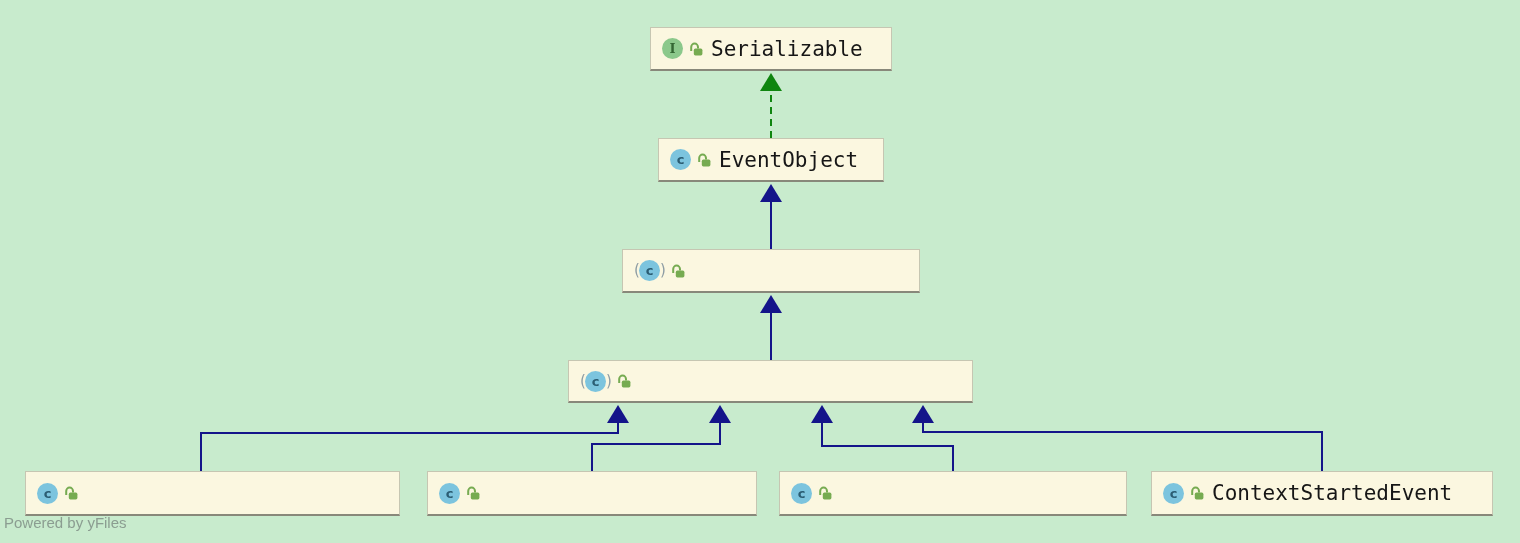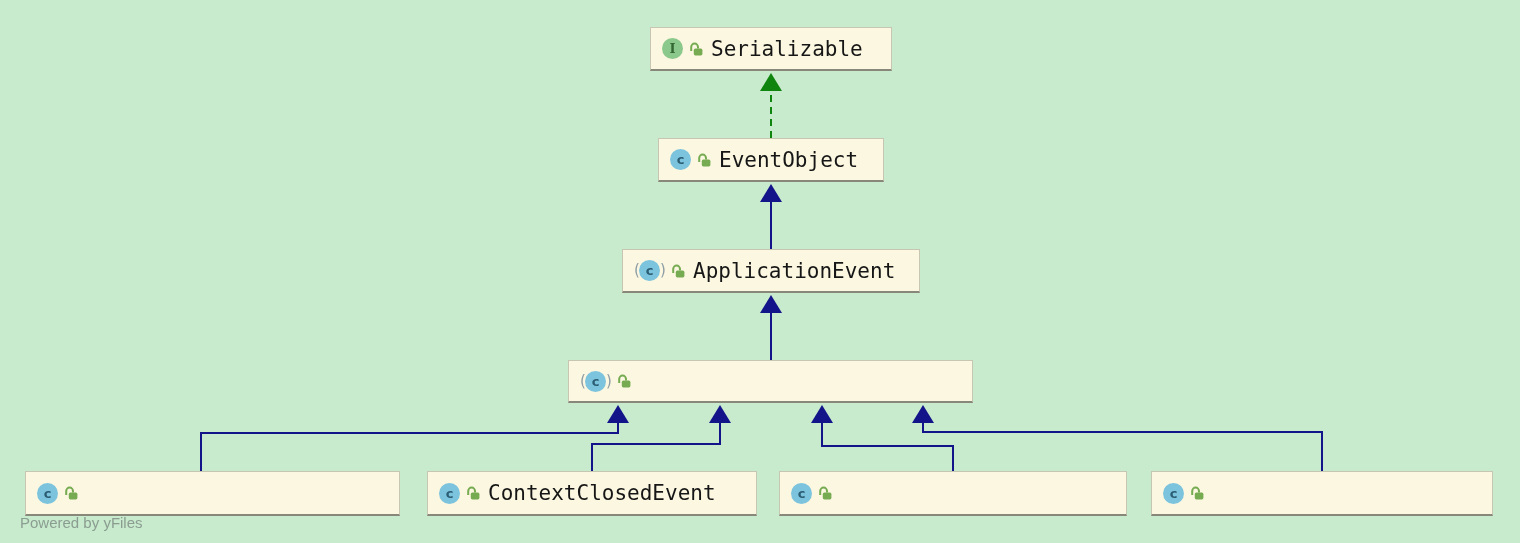--- a/index.html
+++ b/index.html
@@ -31,21 +31,21 @@
   }
   .cls-badge{background:#7cc4de;color:#2b5d73;font-family:"DejaVu Sans",sans-serif;}
   .if-badge{background:#8bc88b;color:#336633;font-family:"DejaVu Serif",serif;}
   .abs-wrap{display:inline-flex;align-items:center;flex:0 0 auto;}
   .abs-wrap .paren{
     color:#8e9da4;font-size:15px;font-family:"DejaVu Sans",sans-serif;
     width:5px;display:inline-block;line-height:21px;
   }
   .lock{display:inline-flex;margin-left:5px;flex:0 0 auto;}
   #watermark{
-    position:absolute;left:20px;top:514px;
+    position:absolute;left:4px;top:514px;
     font-family:"Liberation Sans","DejaVu Sans",sans-serif;
     font-size:15px;color:rgba(128,143,134,0.85);
   }
 </style>
 </head>
 <body>
 
 <div id="canvas">
   <svg id="edges" width="1520" height="543">
       <g>
@@ -103,21 +103,20 @@
           <span class="paren">(</span>
           <span class="badge cls-badge">c</span>
           <span class="paren">)</span>
         </span>
         <span class="lock">
           <svg width="16" height="16" viewBox="0 0 16 16">
             <path d="M3.2 10 V6 a3.4 3.4 0 0 1 6.8 0 V7.4" fill="none" stroke="#76ab51" stroke-width="2"></path>
             <rect x="5.8" y="7.6" width="8.6" height="6.8" rx="1.6" fill="#76ab51"></rect>
           </svg>
         </span>
-        <span class="label">ApplicationEvent</span>
       </div>
       <div class="node" style="left: 568px; top: 360px; width: 405px; height: 43px;">
         <span class="abs-wrap">
           <span class="paren">(</span>
           <span class="badge cls-badge">c</span>
           <span class="paren">)</span>
         </span>
         <span class="lock">
           <svg width="16" height="16" viewBox="0 0 16 16">
             <path d="M3.2 10 V6 a3.4 3.4 0 0 1 6.8 0 V7.4" fill="none" stroke="#76ab51" stroke-width="2"></path>
@@ -135,35 +134,35 @@
         </span>
       </div>
       <div class="node" style="left: 427px; top: 471px; width: 330px; height: 45px;">
         <span class="badge cls-badge">c</span>
         <span class="lock">
           <svg width="16" height="16" viewBox="0 0 16 16">
             <path d="M3.2 10 V6 a3.4 3.4 0 0 1 6.8 0 V7.4" fill="none" stroke="#76ab51" stroke-width="2"></path>
             <rect x="5.8" y="7.6" width="8.6" height="6.8" rx="1.6" fill="#76ab51"></rect>
           </svg>
         </span>
-        <span class="label">ContextClosedEvent</span>
       </div>
       <div class="node" style="left: 779px; top: 471px; width: 348px; height: 45px;">
         <span class="badge cls-badge">c</span>
         <span class="lock">
           <svg width="16" height="16" viewBox="0 0 16 16">
             <path d="M3.2 10 V6 a3.4 3.4 0 0 1 6.8 0 V7.4" fill="none" stroke="#76ab51" stroke-width="2"></path>
             <rect x="5.8" y="7.6" width="8.6" height="6.8" rx="1.6" fill="#76ab51"></rect>
           </svg>
         </span>
       </div>
       <div class="node" style="left: 1151px; top: 471px; width: 342px; height: 45px;">
         <span class="badge cls-badge">c</span>
         <span class="lock">
           <svg width="16" height="16" viewBox="0 0 16 16">
             <path d="M3.2 10 V6 a3.4 3.4 0 0 1 6.8 0 V7.4" fill="none" stroke="#76ab51" stroke-width="2"></path>
             <rect x="5.8" y="7.6" width="8.6" height="6.8" rx="1.6" fill="#76ab51"></rect>
           </svg>
         </span>
+        <span class="label">ContextStartedEvent</span>
       </div>
     </div>
   <div id="watermark">Powered by yFiles</div>
 </div>
 
 </body></html>

